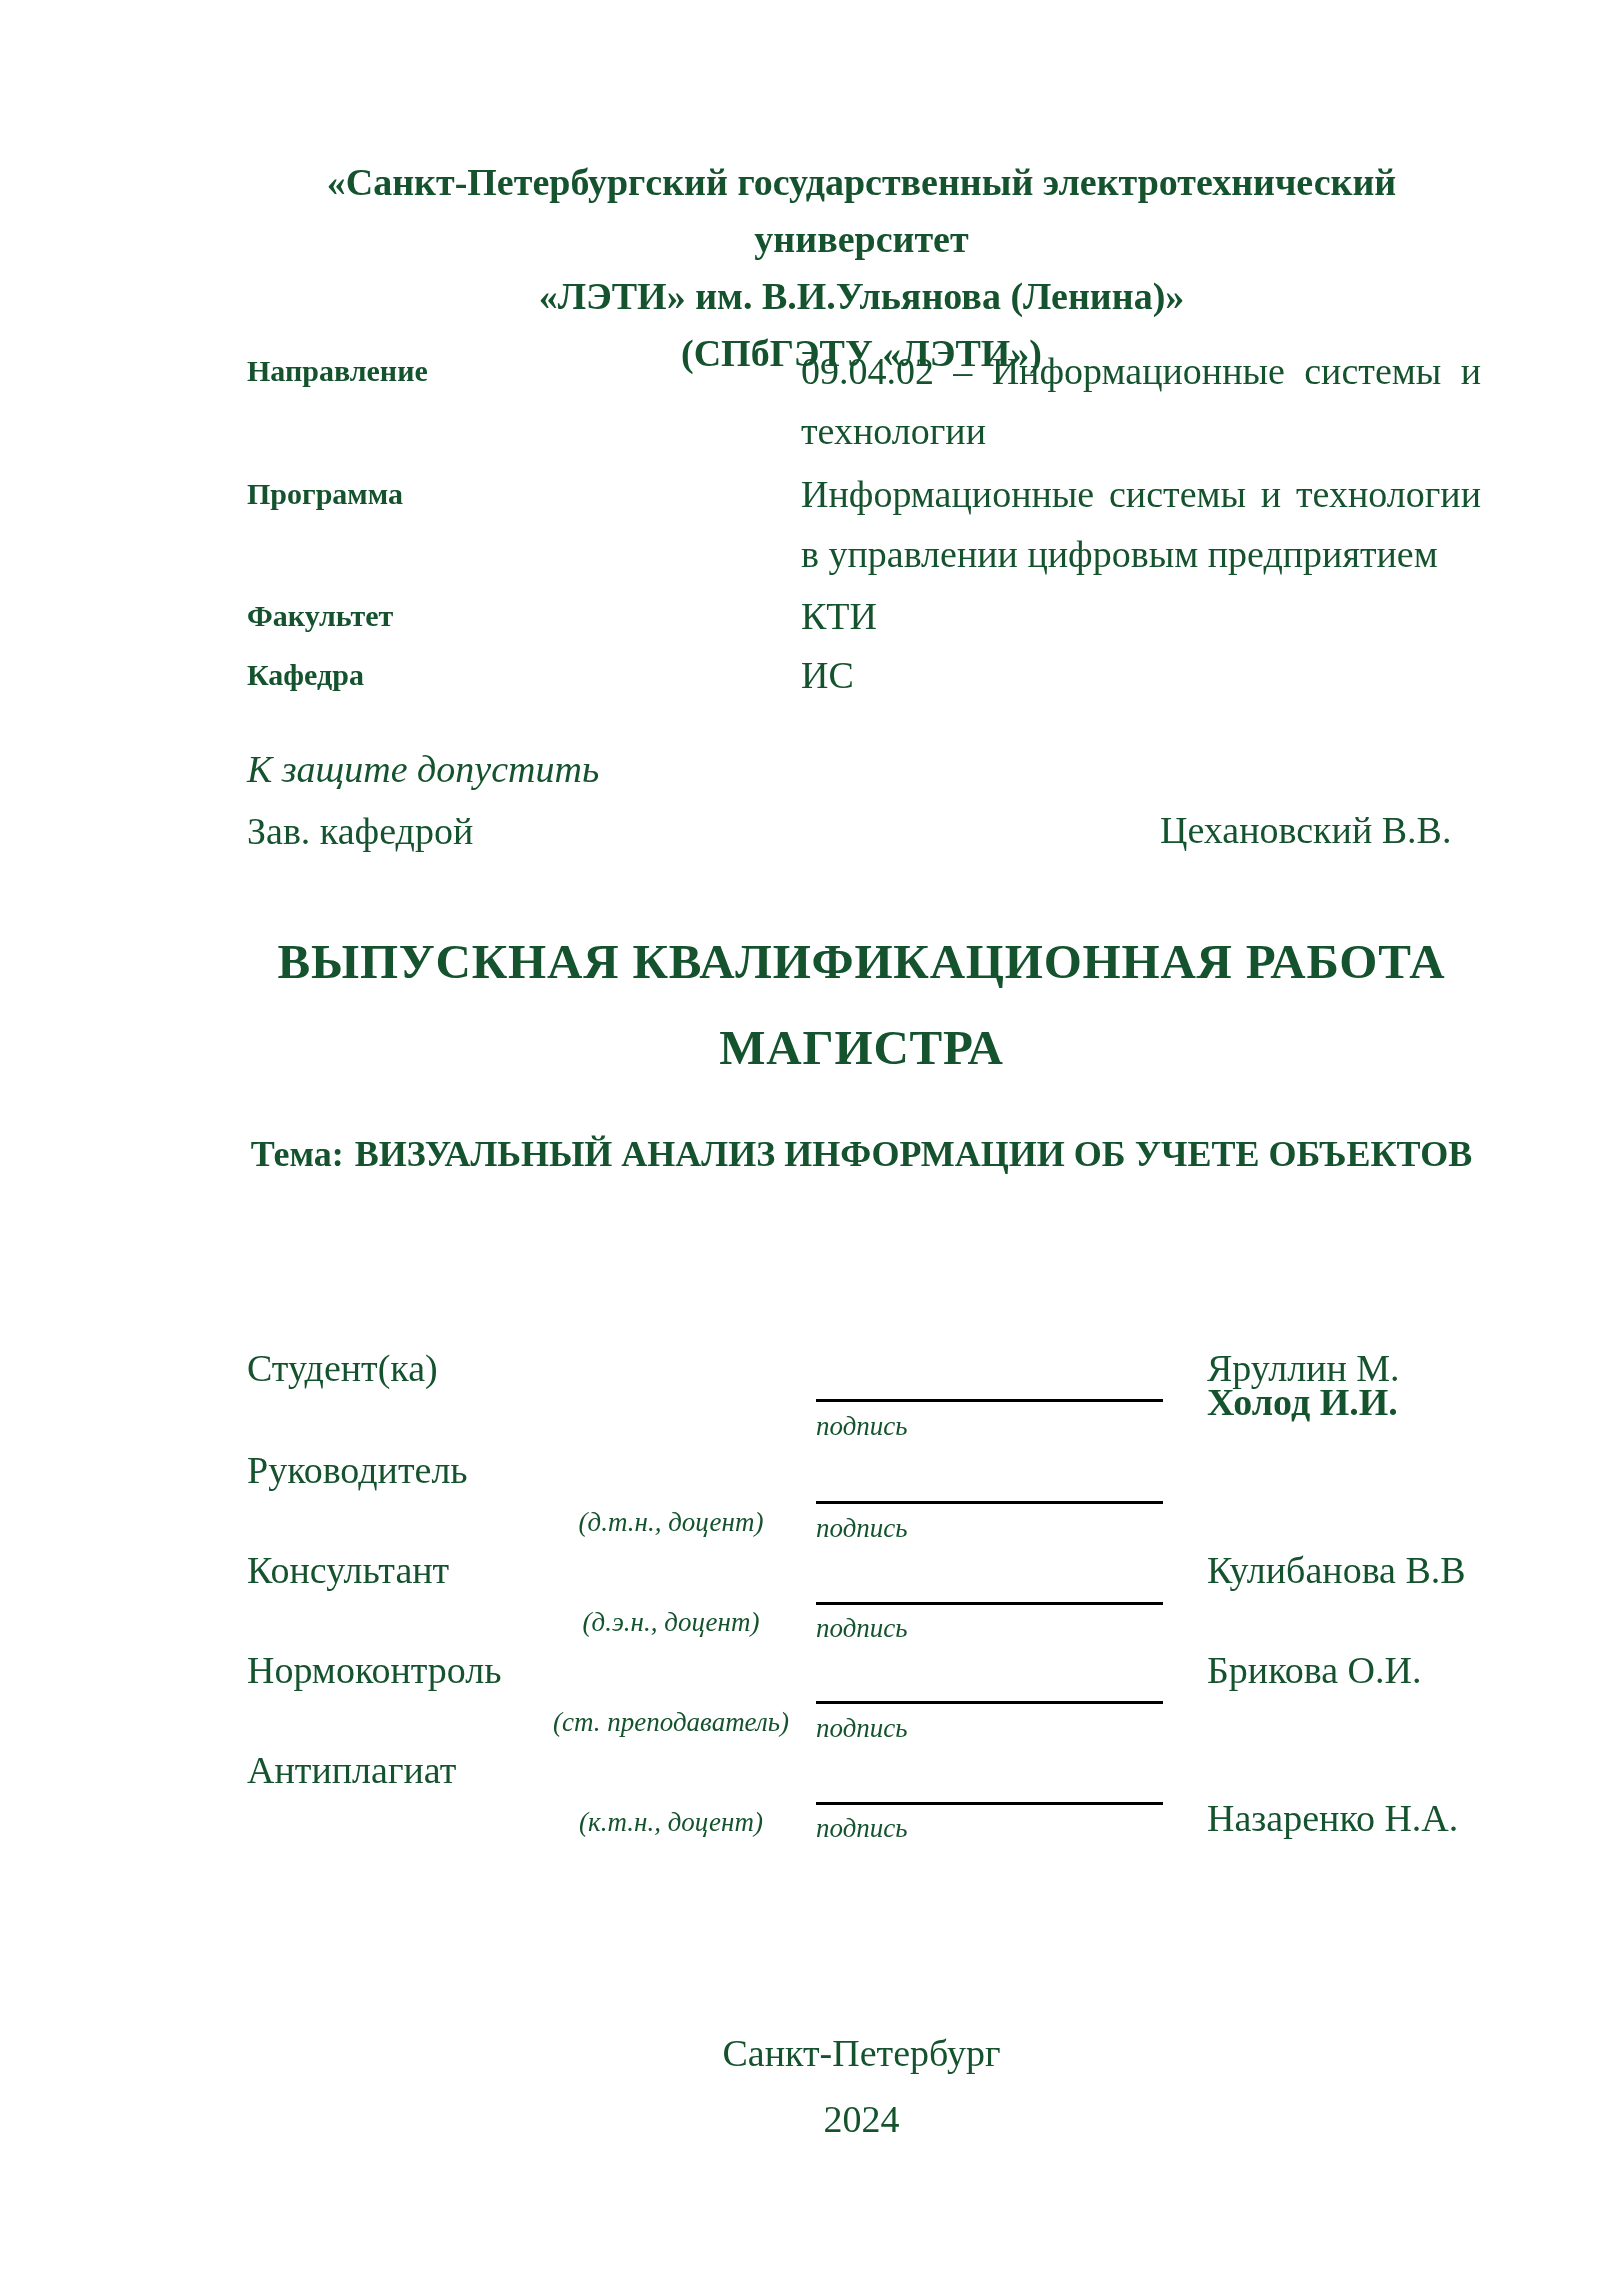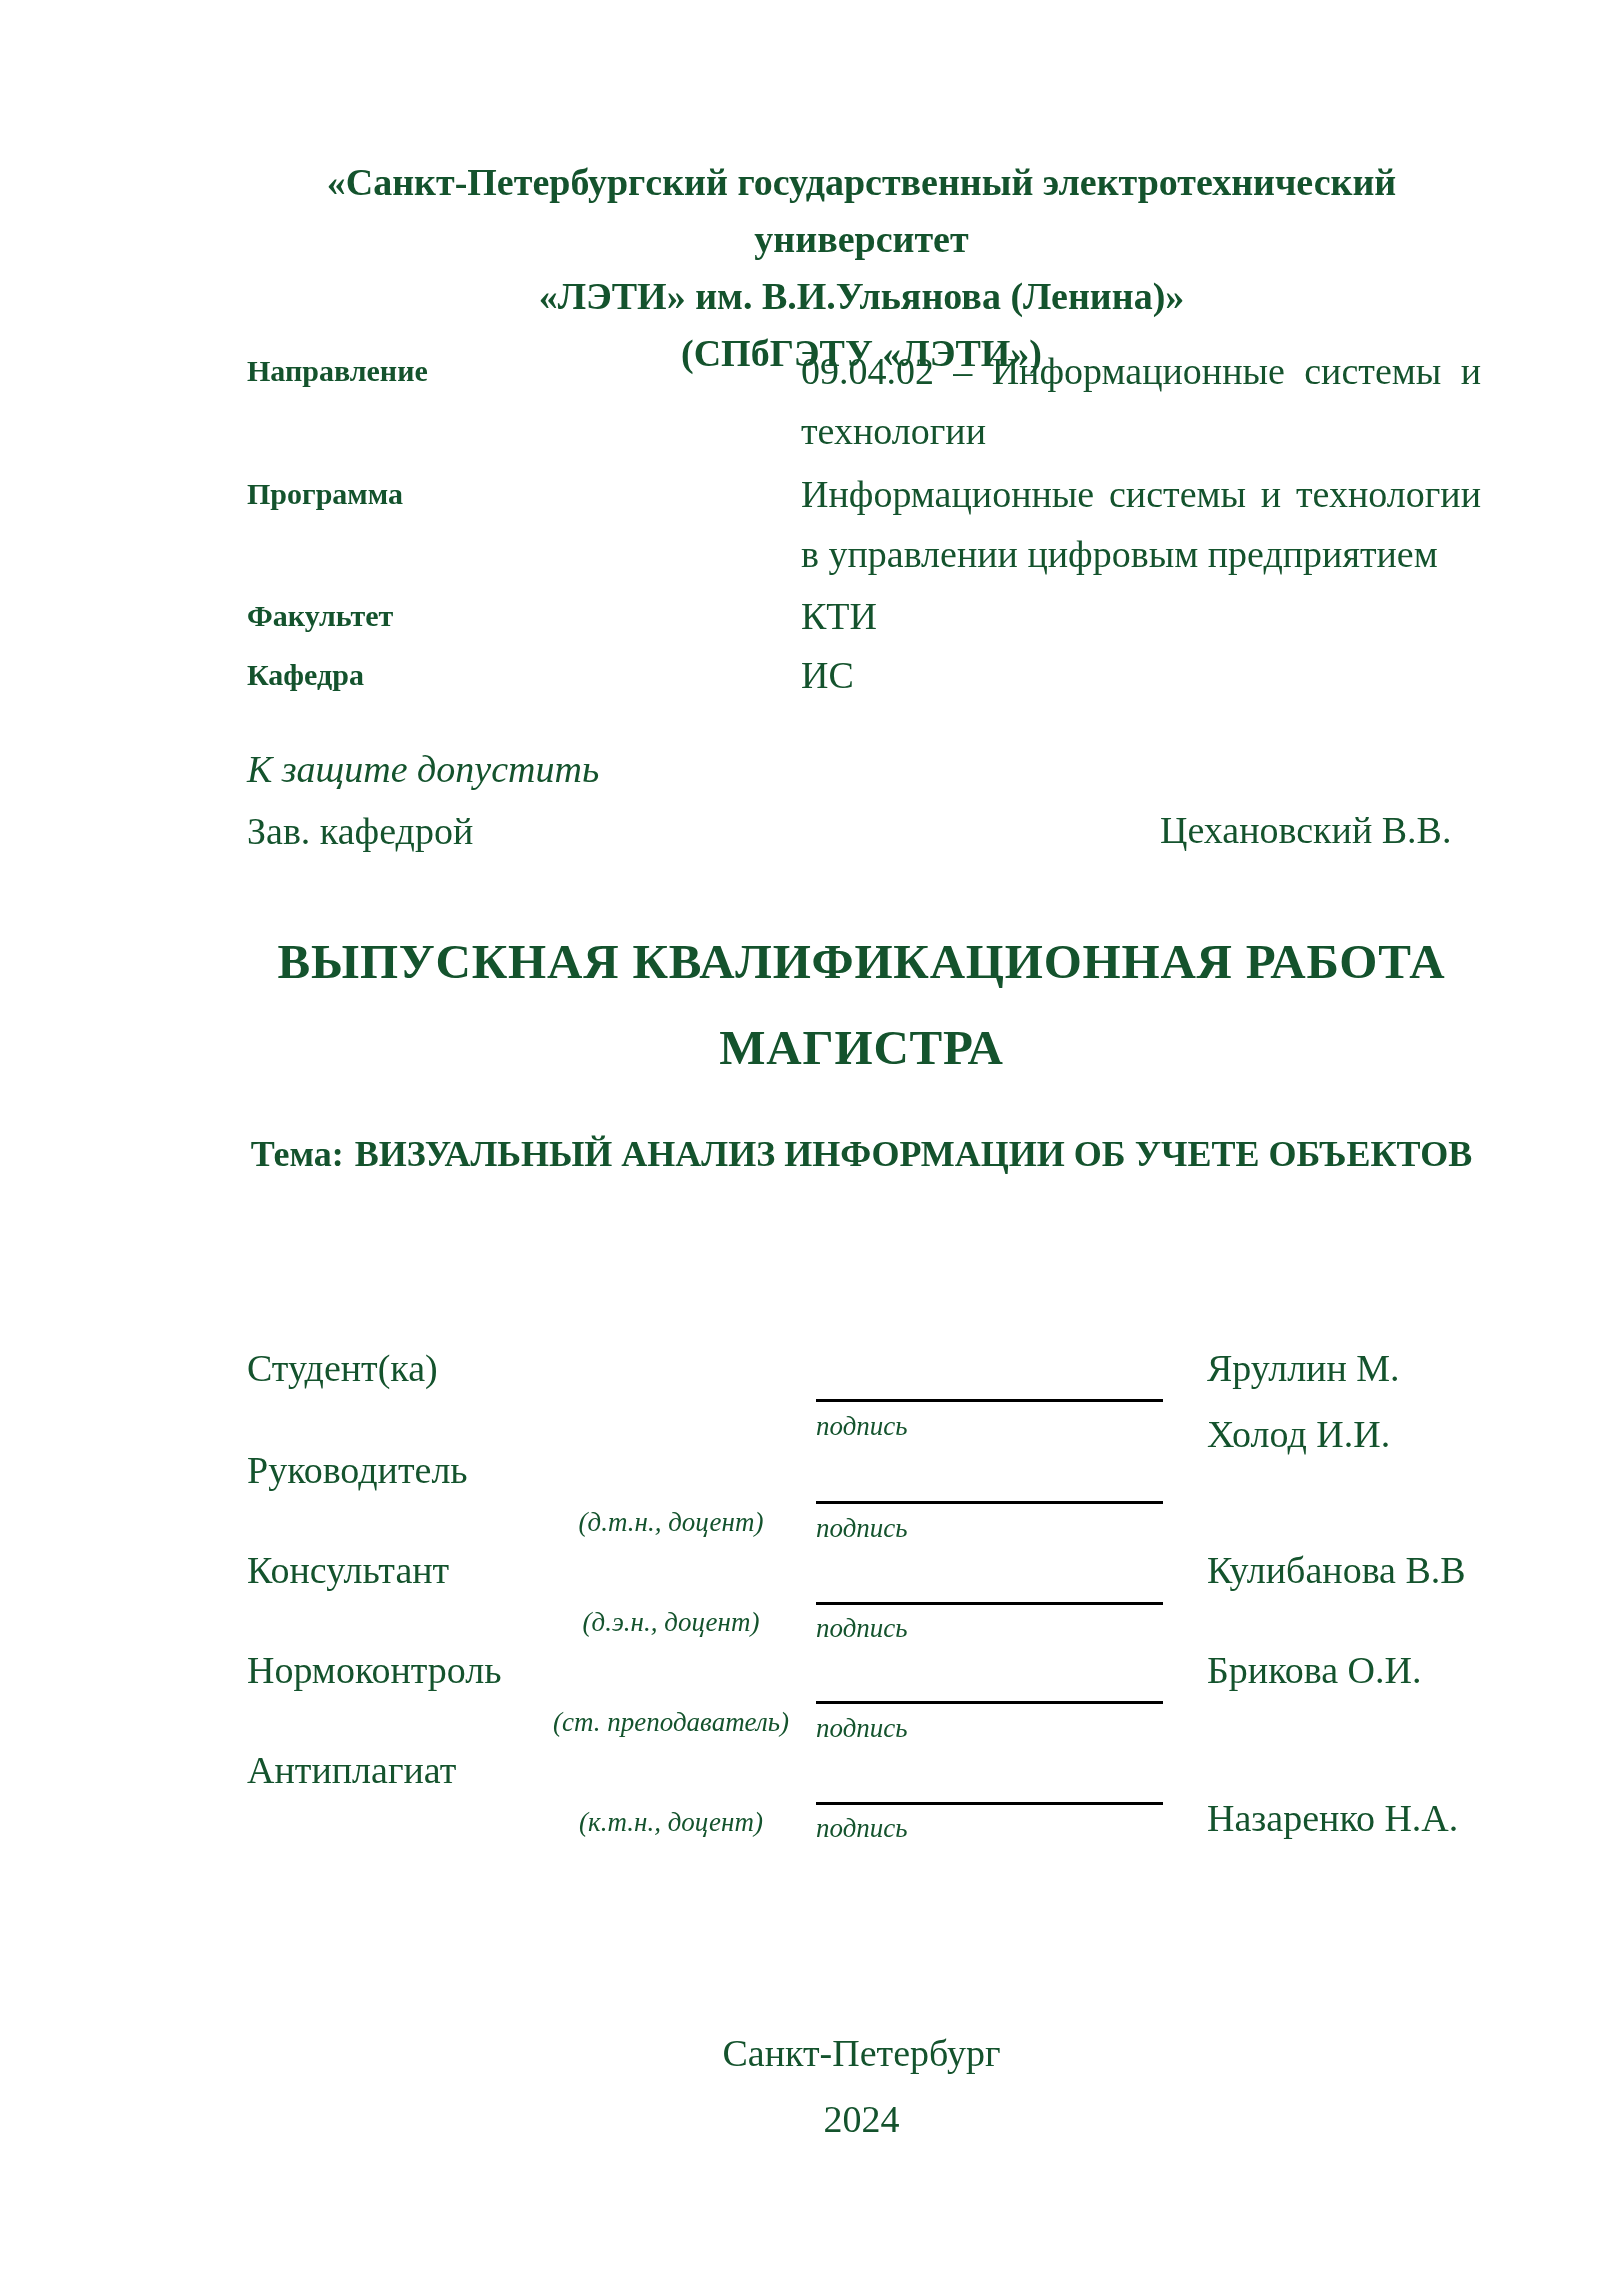--- a/index.html
+++ b/index.html
@@ -104,21 +104,21 @@
 
   <div class="abs sig-role" style="top:1346px;">Студент(ка)</div>
   <div class="abs sig-line" style="top:1399px;"></div>
   <div class="abs sig-caption" style="top:1411px;">подпись</div>
   <div class="abs sig-name" style="top:1346px;">Яруллин М.</div>
 
   <div class="abs sig-role" style="top:1448px;">Руководитель</div>
   <div class="abs sig-qualifier" style="top:1507px;">(д.т.н., доцент)</div>
   <div class="abs sig-line" style="top:1501px;"></div>
   <div class="abs sig-caption" style="top:1513px;">подпись</div>
-  <div class="abs sig-name" style="top:1412px;">Холод И.И.</div>
+  <div class="abs sig-name" style="top:1380px;font-weight:bold;">Холод И.И.</div>
 
   <div class="abs sig-role" style="top:1548px;">Консультант</div>
   <div class="abs sig-qualifier" style="top:1607px;">(д.э.н., доцент)</div>
   <div class="abs sig-line" style="top:1602px;"></div>
   <div class="abs sig-caption" style="top:1613px;">подпись</div>
   <div class="abs sig-name" style="top:1548px;">Кулибанова В.В</div>
 
   <div class="abs sig-role" style="top:1648px;">Нормоконтроль</div>
   <div class="abs sig-qualifier" style="top:1707px;">(ст. преподаватель)</div>
   <div class="abs sig-line" style="top:1701px;"></div>

